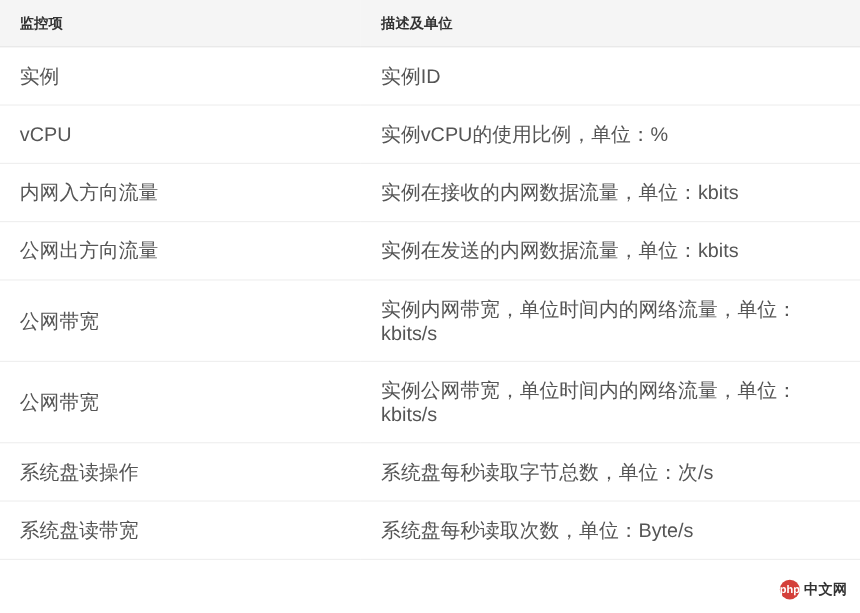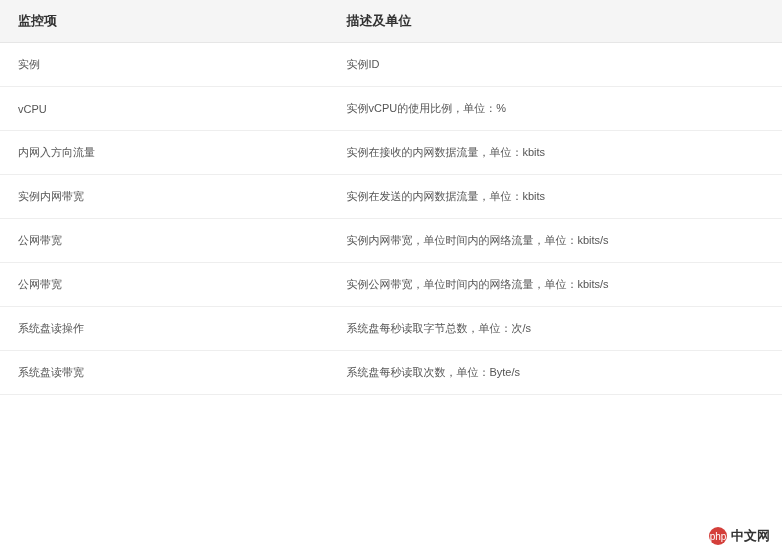--- a/index.html
+++ b/index.html
@@ -33,21 +33,21 @@
       border-bottom: 1px solid #e6e6e6;
     }
     th:first-child {
       width: 42%;
       margin-left: 16px;
     }
     td {
       padding: 14px 18px;
       color: #555;
       border-bottom: 1px solid #eee;
-      font-size: 11px;
+      font-size: 18px;
       vertical-align: middle;
     }
     .watermark {
       position: absolute;
       bottom: 12px;
       right: 12px;
       display: flex;
       align-items: center;
       gap: 4px;
       font-size: 13px;
@@ -58,21 +58,21 @@
     .watermark-logo {
       width: 18px;
       height: 18px;
       border-radius: 50%;
       background: #d43f3a;
       display: flex;
       align-items: center;
       justify-content: center;
       color: #fff;
       font-size: 10px;
-      font-weight: normal;
+      font-weight: bold;
     }
   </style>
 </head>
 <body>
 
 <table>
   <thead>
     <tr>
       <th>监控项</th>
       <th>描述及单位</th>
@@ -85,21 +85,21 @@
     </tr>
     <tr>
       <td>vCPU</td>
       <td>实例vCPU的使用比例，单位：%</td>
     </tr>
     <tr>
       <td>内网入方向流量</td>
       <td>实例在接收的内网数据流量，单位：kbits</td>
     </tr>
     <tr>
-      <td>实例内网带宽</td>
+      <td>公网出方向流量</td>
       <td>实例在发送的内网数据流量，单位：kbits</td>
     </tr>
     <tr>
       <td>公网带宽</td>
       <td>实例内网带宽，单位时间内的网络流量，单位：kbits/s</td>
     </tr>
     <tr>
       <td>公网带宽</td>
       <td>实例公网带宽，单位时间内的网络流量，单位：kbits/s</td>
     </tr>

